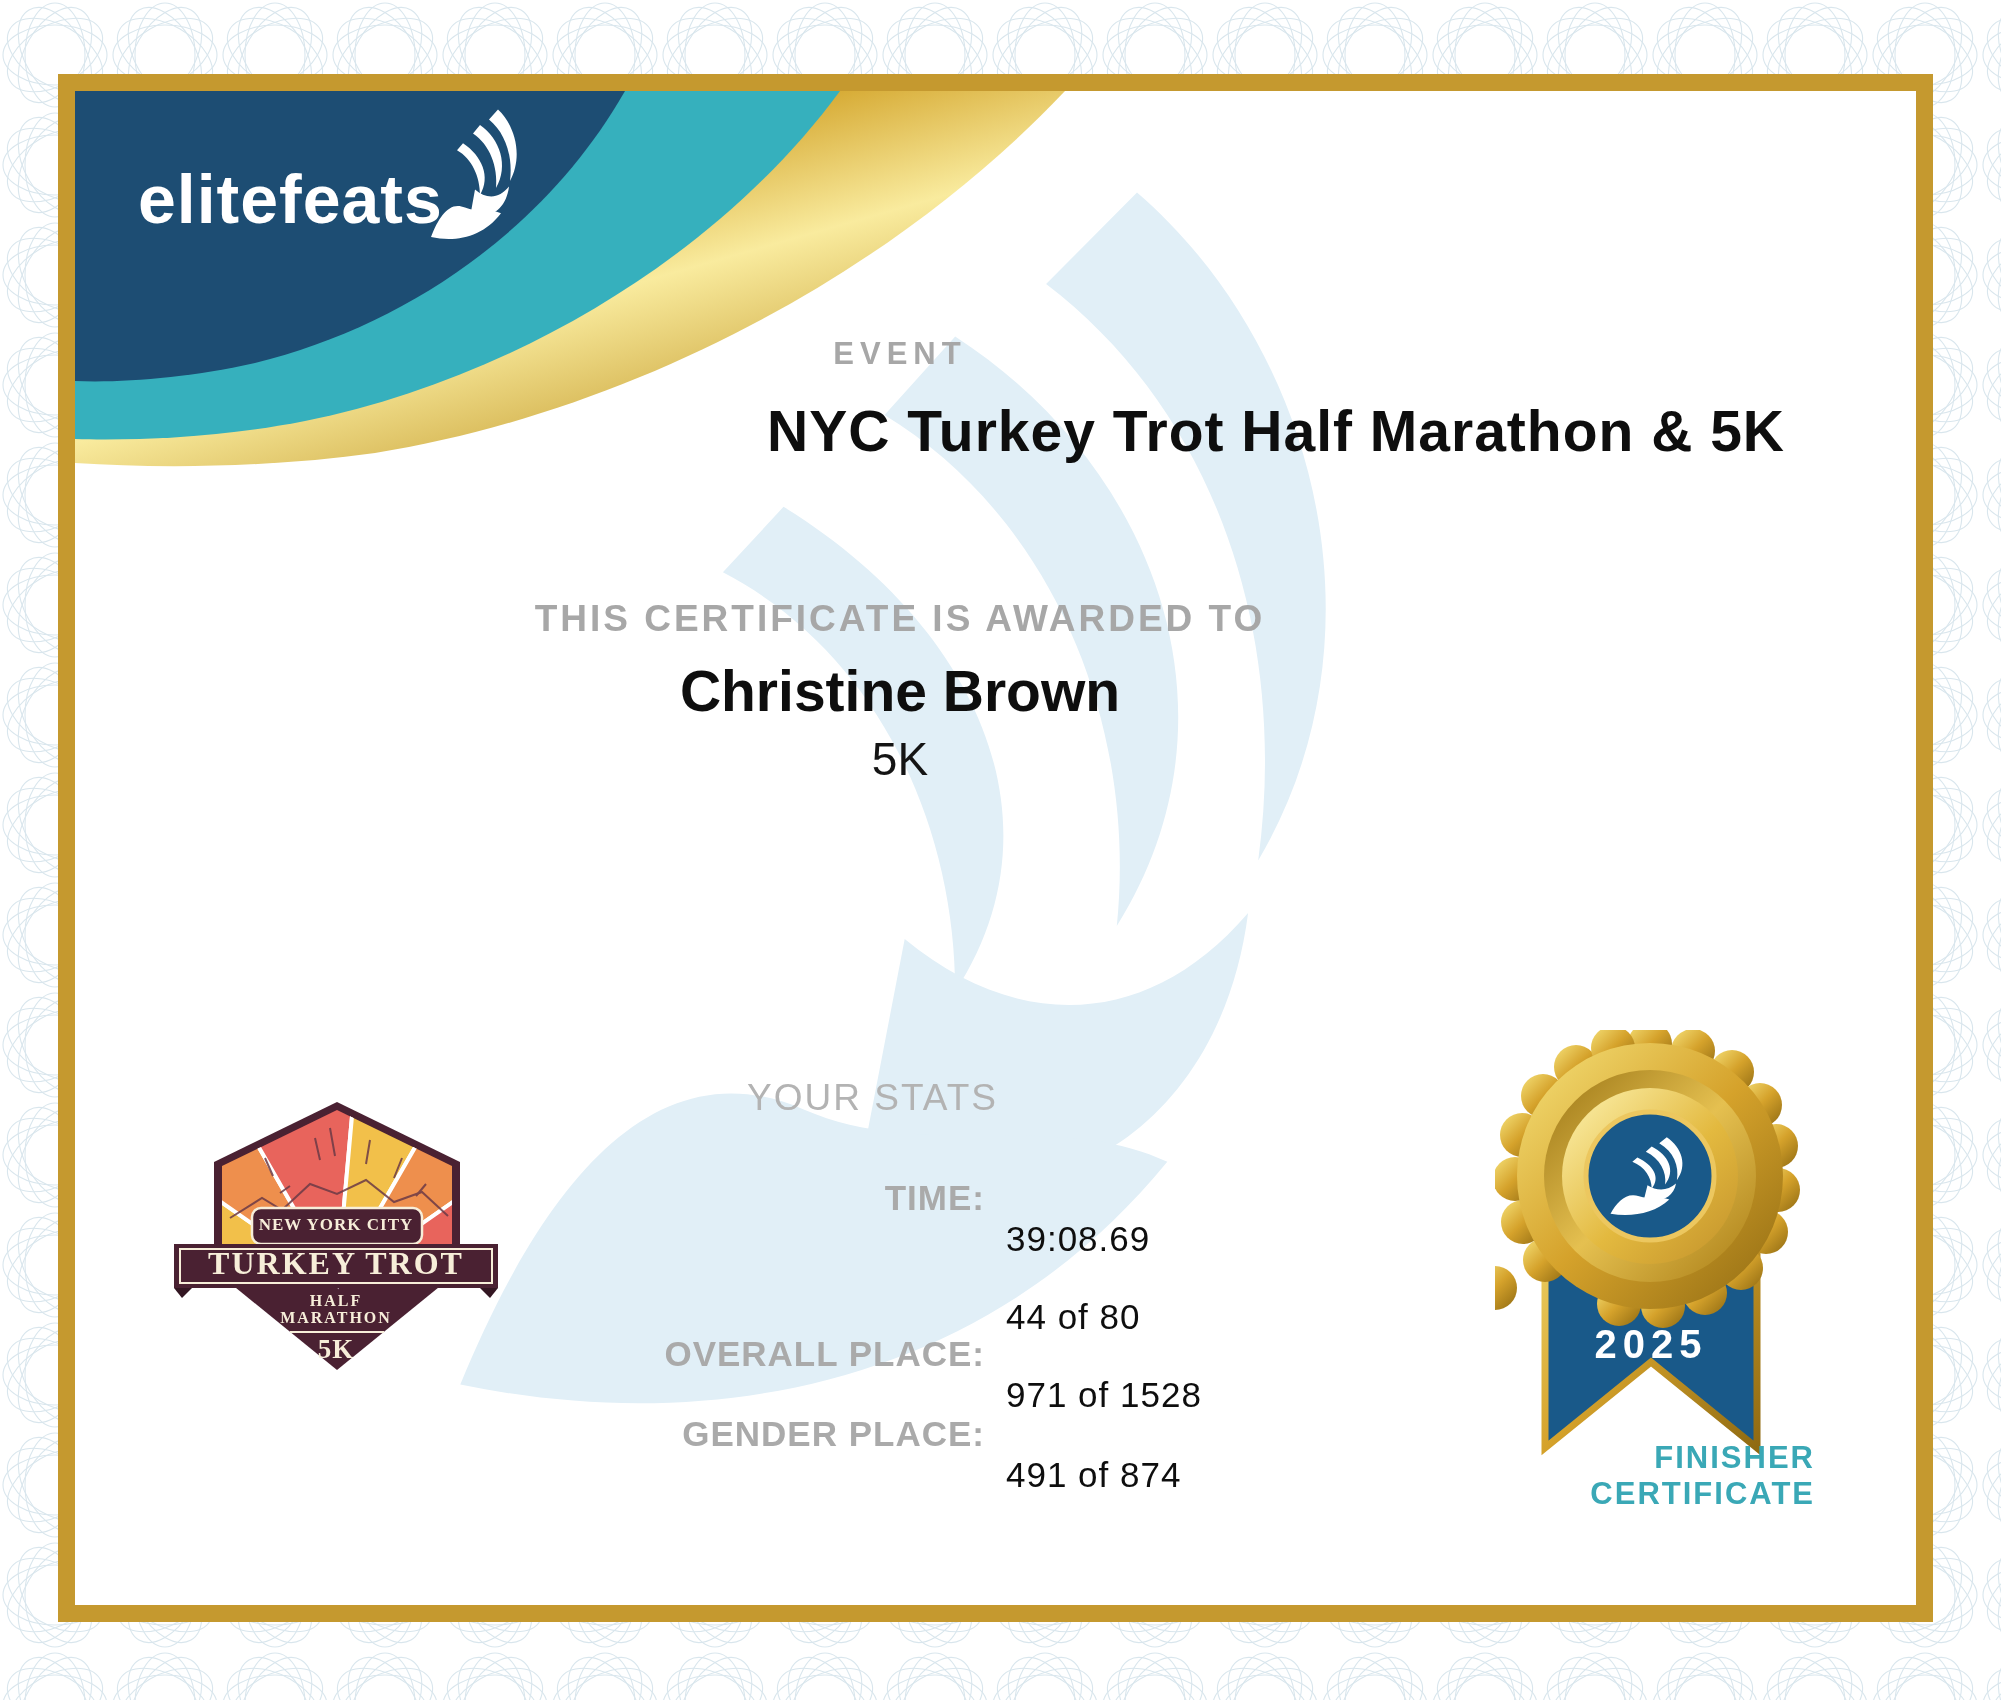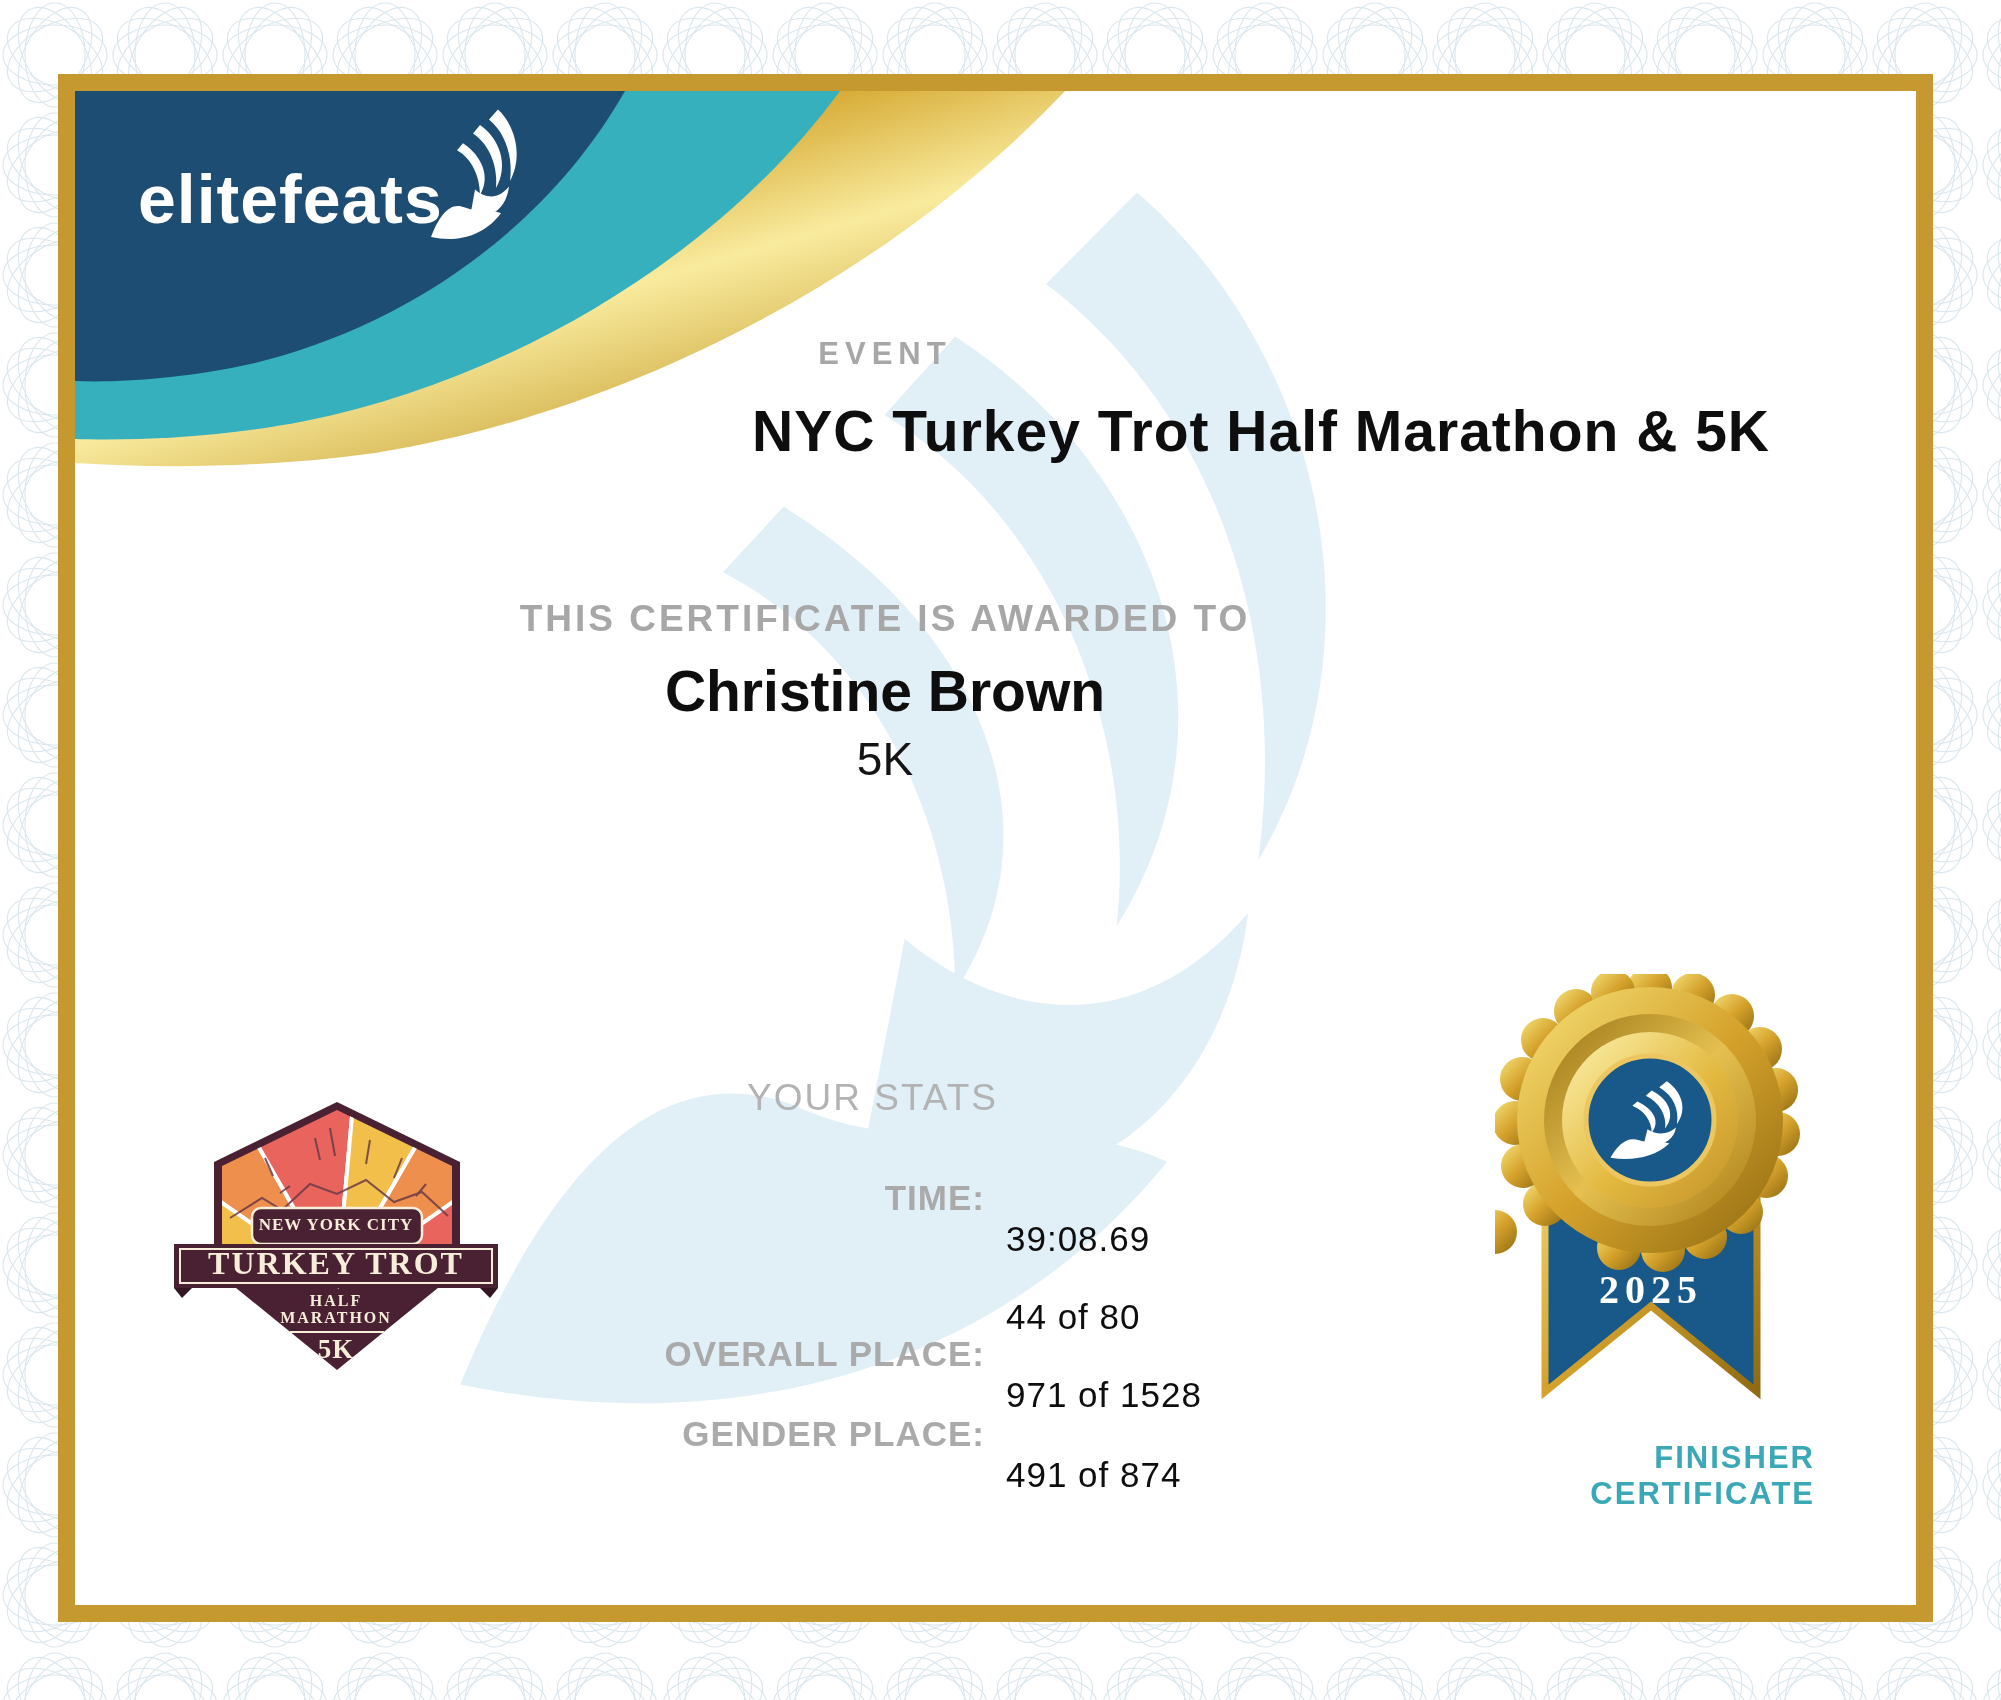--- a/index.html
+++ b/index.html
@@ -17,21 +17,21 @@
   
   .watermark{position:absolute;left:430px;top:140px;width:1010px;height:1310px;color:#e1eff7;z-index:2;}
   
   .swoosh{position:absolute;left:75px;top:91px;width:1100px;height:400px;z-index:3;}
   .brand{
     position:absolute;left:138px;top:160px;z-index:4;color:#ffffff;
     font-size:68px;font-weight:bold;letter-spacing:1px;
   }
   .brand-wing{position:absolute;left:428px;top:104px;width:100px;height:140px;color:#ffffff;z-index:4;}
   
-  .ctext{position:absolute;left:0;width:1770px;text-align:center;z-index:4;}
+  .ctext{position:absolute;left:15px;width:1770px;text-align:center;z-index:4;}
   .event-label{top:336px;font-size:31px;font-weight:bold;letter-spacing:6px;color:#a7a7a7;}
   .event-title{top:398px;font-size:57px;font-weight:bold;color:#0e0e0e;letter-spacing:1px;text-align:right;}
   .awarded{top:598px;font-size:37px;font-weight:bold;letter-spacing:3px;color:#a7a7a7;}
   .name{top:658px;font-size:57px;font-weight:bold;color:#0e0e0e;}
   .division{top:732px;font-size:46px;font-weight:400;color:#141414;}
   .your-stats{
     position:absolute;top:1077px;right:1003px;z-index:4;
     font-size:37px;font-weight:normal;letter-spacing:2px;color:#b3b3b3;white-space:nowrap;
   }
   .stat-row{position:absolute;left:0;width:2001px;height:44px;z-index:4;}
@@ -48,21 +48,21 @@
   .event-logo svg{position:absolute;inset:0;}
   .logo-text{position:absolute;left:0;width:332px;text-align:center;color:#f7eed9;
     font-family:"Liberation Serif", serif;font-weight:bold;z-index:2;}
   .logo-city{top:117px;font-size:17px;letter-spacing:1px;}
   .logo-race{top:147px;font-size:32px;letter-spacing:2px;}
   .logo-half{top:194px;font-size:16px;letter-spacing:2px;}
   .logo-marathon{top:211px;font-size:16px;letter-spacing:2px;}
   .logo-underline{position:absolute;left:120px;top:233px;width:94px;height:2px;background:#f7eed9;z-index:2;}
   .logo-5k{top:236px;font-size:27px;letter-spacing:1px;}
   
-  .medal{position:absolute;left:1495px;top:974px;width:320px;height:460px;z-index:4;font-family:Liberation Serif, serif;}
+  .medal{position:absolute;left:1495px;top:1030px;width:320px;height:460px;z-index:4;}
   .medal svg{position:absolute;inset:0;}
   .medal-year{
     position:absolute;left:0;top:292px;width:312px;text-align:center;z-index:2;
     color:#ffffff;font-size:40px;font-weight:bold;letter-spacing:6px;
   }
   .finisher{
     position:absolute;left:1495px;top:1440px;width:320px;text-align:right;z-index:4;
     color:#3aa8b6;font-size:31px;font-weight:bold;letter-spacing:2px;line-height:1.15;
   }
 </style>

